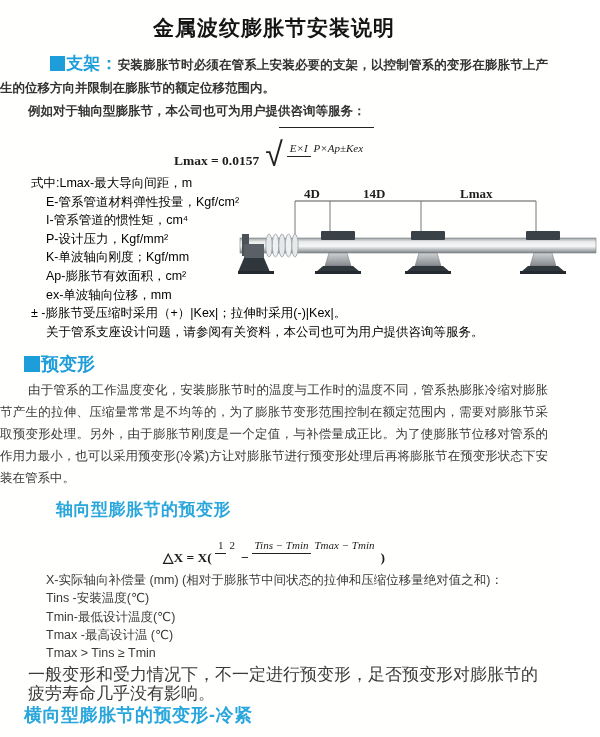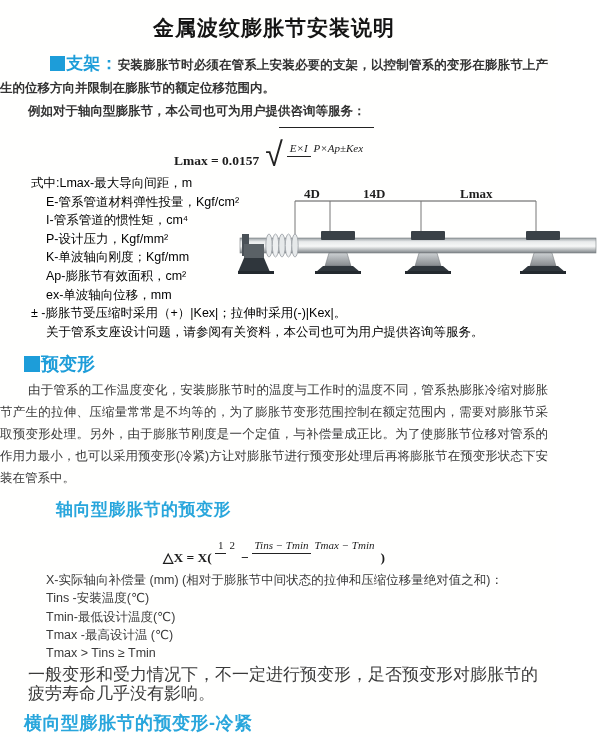--- a/index.html
+++ b/index.html
@@ -37,21 +37,21 @@
   .defs { margin: 3px 0 0 46px; padding: 0; list-style: none; font-size: 12.5px; line-height: 18.6px; color: #000000; }
   .defs li.outdent { margin-left: -15px; }
 
   .sec2-header { margin: 11px 0 3px 24px; }
   .sec2-header .sec-label { font-size: 18px; }
   .sec2-header .blue-sq { width: 16px; height: 16px; }
 
   .p-main { margin: 1px 0 0; line-height: 22px; font-size: 12.5px; color: #383838; text-align: justify; text-indent: 28px; }
 
   .sub-heading { margin: 9px 0 3px 56px; color: #29a6dc; font-size: 17px; font-weight: bold; letter-spacing: 0.5px; }
-  .sub-heading-2 { margin: 8px 0 2px 24px; color: #29a6dc; font-size: 18px; font-weight: bold; letter-spacing: 0.5px; }
+  .sub-heading-2 { margin: 0 0 2px 24px; color: #29a6dc; font-size: 18px; font-weight: bold; letter-spacing: 0.5px; }
 
   .formula-2 { margin: 6px 0 5px; }
   .formula-3 { margin: 9px 0 6px; }
 
   .p-explain { margin: 3px 0 0; line-height: 21px; font-size: 12.5px; text-align: justify; text-indent: 28px; color: #3a3a3a; }
   .notes { margin: 2px 0 0 46px; padding: 0; list-style: none; font-size: 12.5px; line-height: 18.3px; color: #3a3a3a; }
   .p-remark { margin: 2px 0 0 28px; font-size: 17px; line-height: 19px; color: #3a3a3a; }
 
   .diagram { position: absolute; left: 238px; top: 188px; width: 360px; height: 102px; }
   .dim-label { font-family: "Liberation Serif", serif; font-weight: bold; font-size: 13px; fill: #1e1e1e; }

